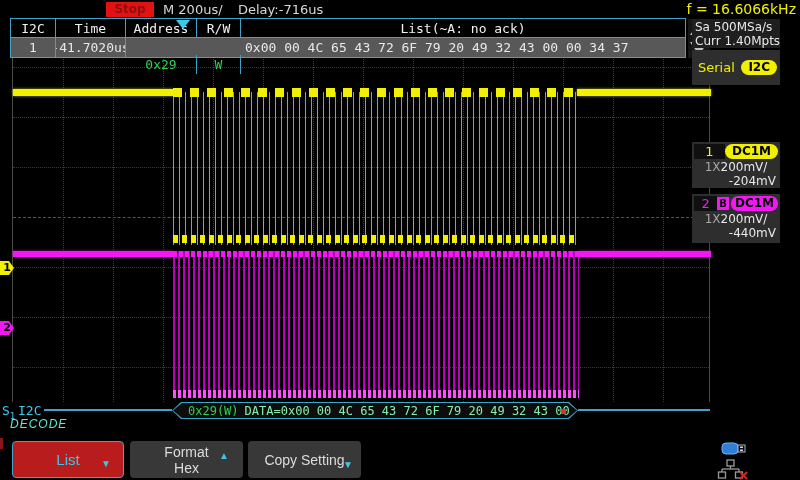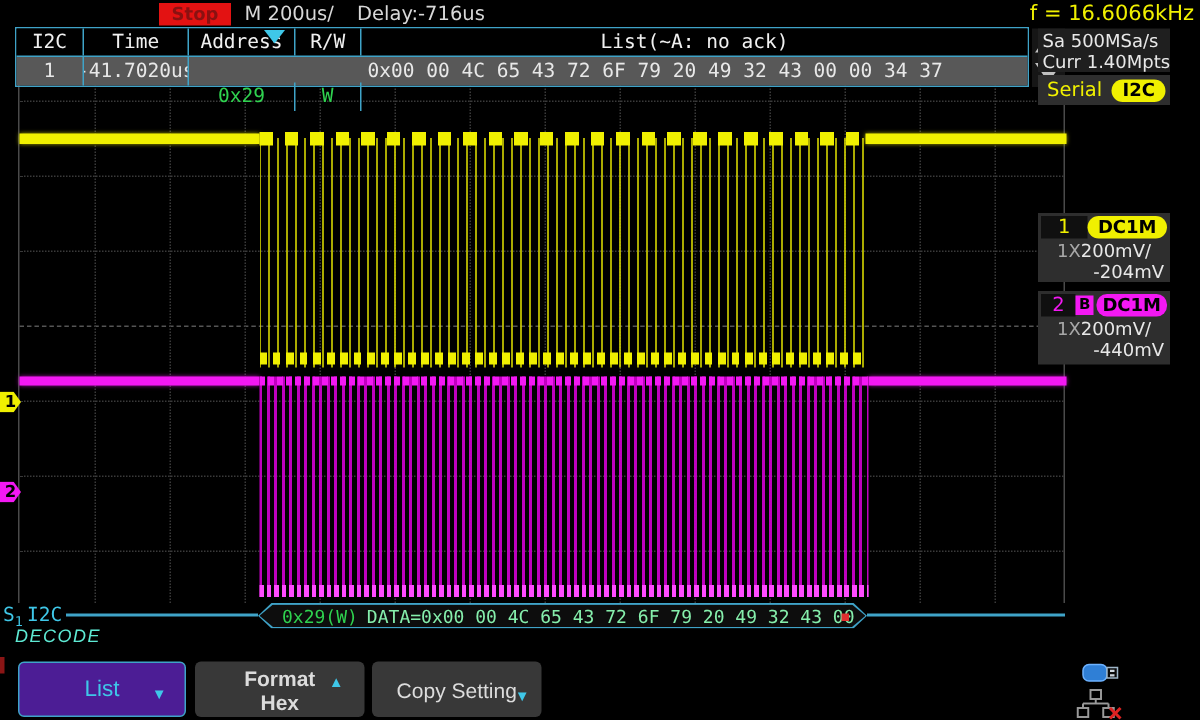--- a/index.html
+++ b/index.html
@@ -57,21 +57,21 @@
      background:repeating-linear-gradient(90deg,#ff4cff 0 3px,transparent 3px 5px);}
   .chmark{position:absolute;left:0;width:14px;height:14px;color:#000;font-size:11px;font-weight:bold;
           text-align:center;line-height:14px;clip-path:polygon(0 0,64% 0,100% 50%,64% 100%,0 100%);}
   .chmark.m1{top:261px;background:#f0f000;}
   .chmark.m2{top:321px;background:#f318f3;}
   .redsliver{position:absolute;left:0;top:438px;width:3px;height:11px;background:#8a1515;}
 
   
   .sb{position:absolute;left:692px;width:88px;color:#e8e8e8;font-size:12px;}
   .sb-acq{top:19px;height:29px;background:#1f1f1f;padding:1px 2px 0 3px;line-height:14px;white-space:nowrap;}
-  .sb-serial{top:50px;height:20px;background:#2e2e2e;display:flex;align-items:center;justify-content:space-between;padding:0 3px 0 6px;}
+  .sb-serial{top:50px;height:35px;background:#2e2e2e;display:flex;align-items:center;justify-content:space-between;padding:0 3px 0 6px;}
   .sb-serial .lab{color:#f0f000;font-size:13px;}
   .badge-yel{background:#f0f000;color:#000;font-weight:bold;font-size:12px;border-radius:8px;padding:0 7px;line-height:15px;}
   .badge-mag{background:#f318f3;color:#000;font-weight:bold;font-size:12px;border-radius:7px;padding:0 4px;line-height:15px;}
   .bbadge{background:#f318f3;color:#000;font-weight:bold;font-size:10px;line-height:13px;padding:0 2px;margin-right:2px;}
   .chblk{background:#2e2e2e;padding:1px 2px;}
   .chblk.ch1{top:142px;height:46px;}
   .chblk.ch2{top:194px;height:49px;}
   .chhead{display:flex;align-items:center;height:17px;}
   .chnum{width:34px;height:15px;background:#101010;text-align:center;line-height:15px;font-size:13px;margin-right:auto;}
   .chnum.n1{color:#f0f000;} .chnum.n2{color:#f318f3;}
@@ -95,23 +95,23 @@
   .packet .payload{color:#86efac;}
   .packet .stopdot{position:absolute;right:11px;top:6px;width:5px;height:5px;background:#e03030;}
 
   
   .menu-title{position:absolute;left:10px;top:417px;color:#5eead4;font-family:"Liberation Sans",sans-serif;
               font-size:12px;letter-spacing:1px;font-style:italic;}
   .btn{position:absolute;top:441px;height:37px;background:#383838;border-radius:4px;color:#dcdcdc;
        font-family:"Liberation Sans",sans-serif;font-size:14px;display:flex;flex-direction:column;
        align-items:center;justify-content:center;line-height:16px;}
   .btn .cyan-ic{color:#3fc7e8;font-size:10px;position:absolute;}
-  .btn.b-list{left:12px;width:112px;background:#4c1d95;border:1px solid #3fa3c8;color:#3fc7e8;font-size:15px;}
+  .btn.b-list{left:12px;width:112px;background:#b91c1c;border:1px solid #3fa3c8;color:#3fc7e8;font-size:15px;}
   .btn.b-list .cyan-ic{right:12px;top:14px;}
-  .btn.b-format{left:130px;width:113px;font-weight:bold;}
+  .btn.b-format{left:130px;width:113px;}
   .btn.b-format .cyan-ic{right:14px;top:7px;}
   .btn.b-copy{left:248px;width:113px;}
   .btn.b-copy .cyan-ic{right:8px;top:16px;}
   .btn.b-tips{left:366px;width:112px;}
   .btn.b-next{left:597px;width:112px;}
   .io-icons{position:absolute;left:716px;top:440px;width:36px;height:40px;}
 </style>
 </head>
 <body>
 

